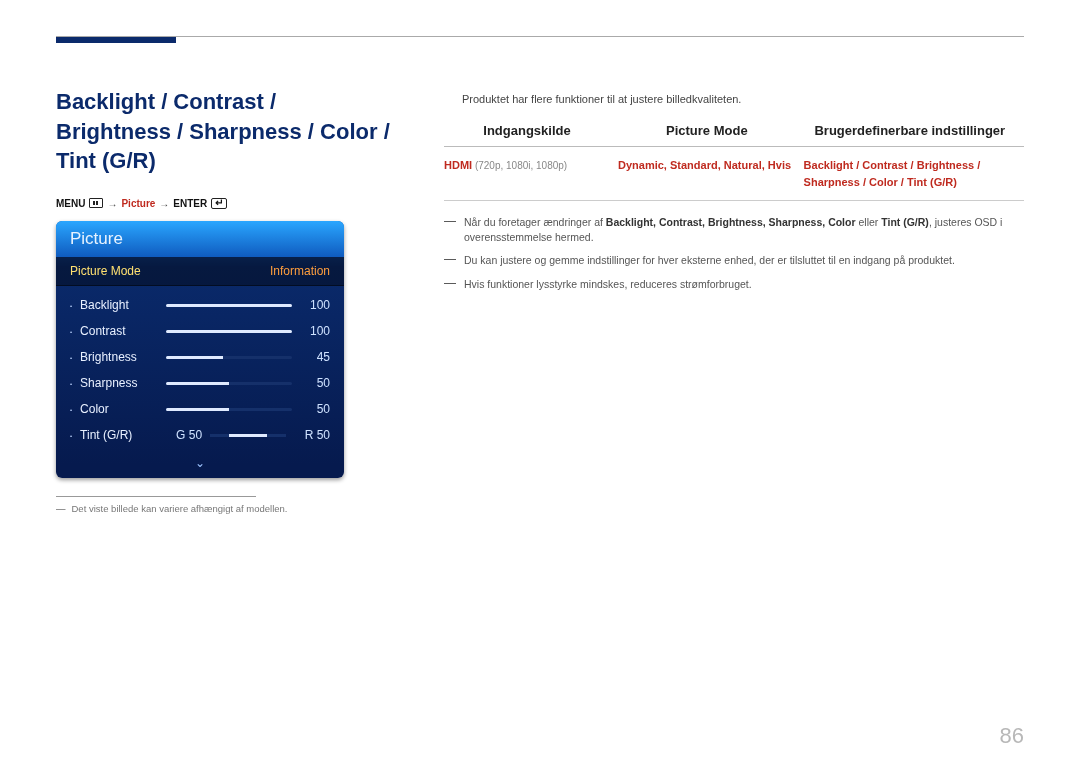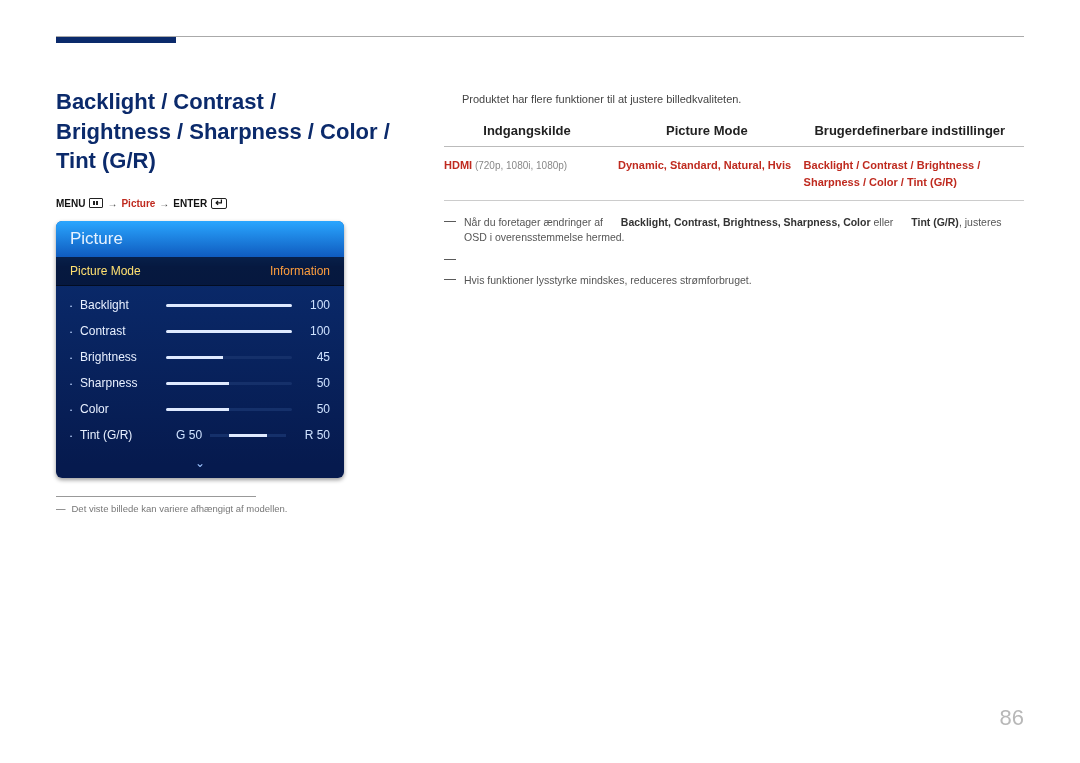--- a/index.html
+++ b/index.html
@@ -137,25 +137,25 @@
     border-bottom: 1px solid #ccc;
     line-height:1.5;
   }
   table.modes tr.top-border td { border-top:1px solid #bbb; }
   .rd { color:#bf2a1f; font-weight:700; }
   .gy { color:#888; font-size:10px; }
   .sep { color:#bf2a1f; font-weight:700; }
   .notes { margin-top:14px; font-size:10.5px; color:#555; }
   .notes .note { display:flex; gap:8px; margin-bottom:8px; line-height:1.45;}
   .notes .note .bullet { color:#444; font-size:12px; line-height:1;}
-  .notes b { color:#333; font-weight:700;margin-left:15px;}
+  .notes b { color:#333; font-weight:700;}
   .page-num {
     position:absolute;
     right:56px;
-    bottom:32px;
+    bottom:14px;
     font-size:22px;
     color:#b8b8b8;
     font-weight:300;
   }
 </style>
 </head>
 <body>
 
 <div class="top-rule"></div>
 <div class="accent-bar"></div>
@@ -266,20 +266,21 @@
         </tbody>
     </table>
 
     <div class="notes" id="notes-block">
         <div class="note">
           <span class="bullet">―</span>
           <span>Når du foretager ændringer af <b>Backlight, Contrast, Brightness, Sharpness, Color</b> eller <b>Tint (G/R)</b>, justeres OSD i overensstemmelse hermed.</span>
         </div>
         <div class="note">
           <span class="bullet">―</span>
+          <span>Du kan justere og gemme indstillinger for hver eksterne enhed, der er tilsluttet til en indgang på produktet.</span>
         </div>
         <div class="note">
           <span class="bullet">―</span>
           <span>Hvis funktioner lysstyrke mindskes, reduceres strømforbruget.</span>
         </div>
       </div>
   </div>
 </div>
 
 <div class="page-num">86</div>

